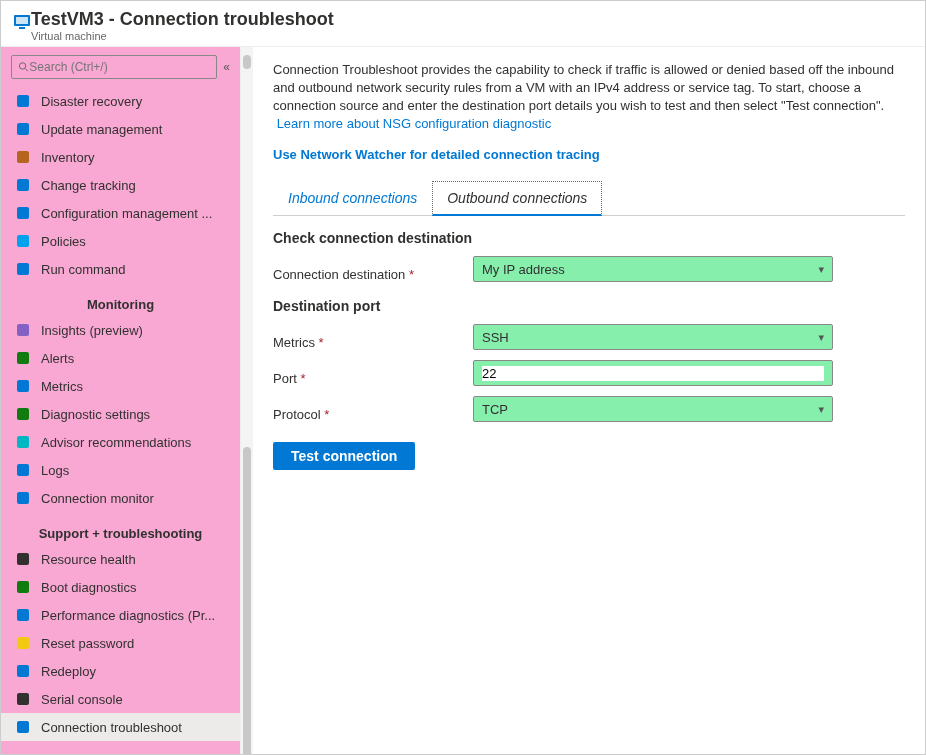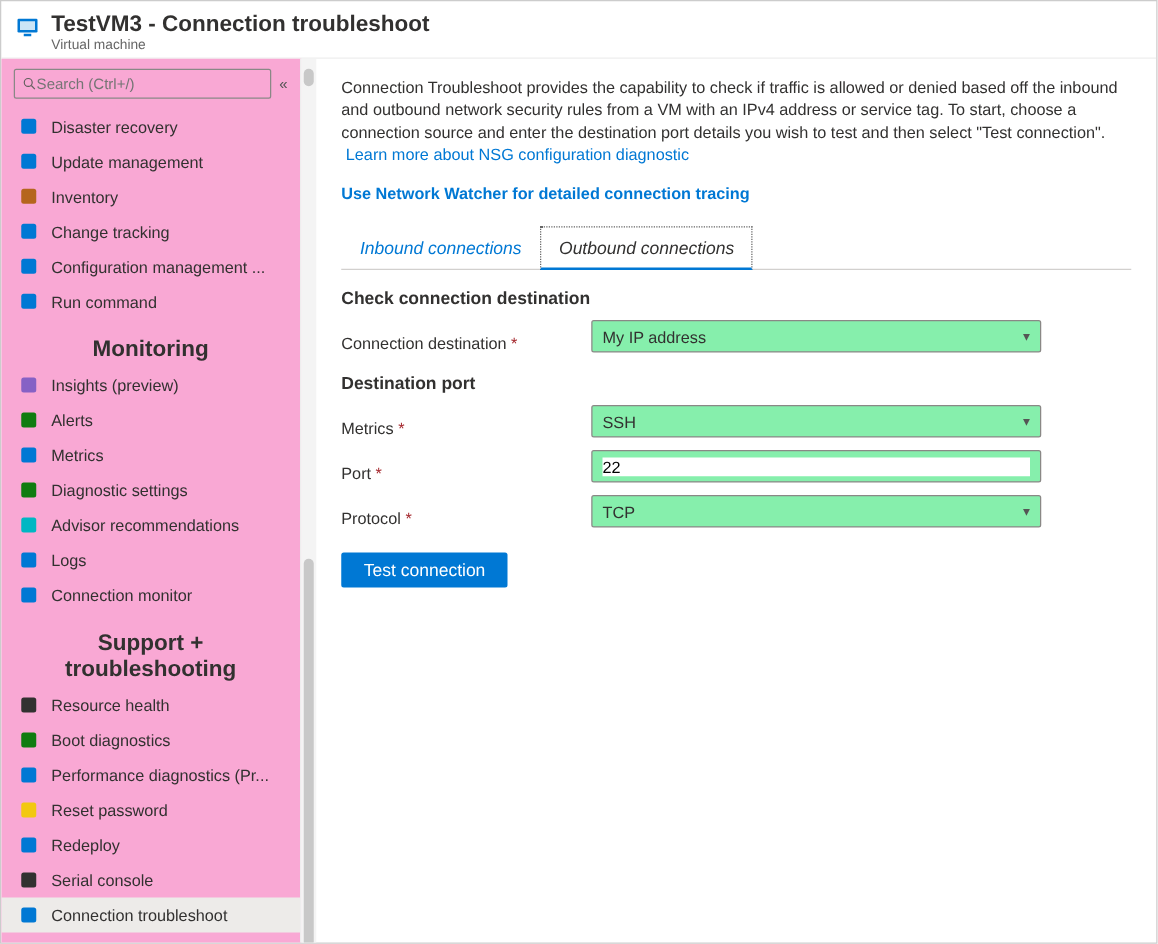--- a/index.html
+++ b/index.html
@@ -1,49 +1,49 @@
 <!DOCTYPE html>
 <html><head>
 <meta charset="utf-8">
 <style>
 * { box-sizing: border-box; margin: 0; padding: 0; }
 body { font-family: "Segoe UI", Arial, sans-serif; font-size: 13px; color: #323130; background: #fff; width: 926px; height: 755px; overflow: hidden; border: 1px solid #ccc; }
-.header { padding: 8px 12px 4px 12px; display: flex; align-items: flex-start; gap: 10px; border-bottom: 1px solid #eee; }
+.header { padding: 8px 12px 4px 12px; display: flex; align-items: flex-start; border-bottom: 1px solid #eee; }
 .header-icon { width: 18px; height: 18px; margin-top: 4px; }
 .header-text h1 { font-size: 18px; font-weight: 600; }
 .header-text .sub { font-size: 11px; color: #666; }
 .body { display: flex; height: calc(100% - 44px); }
 .sidebar { width: 240px; border-right: 1px solid #eee; display: flex; flex-direction: column; background: #f9a8d4; }
 .search-row { display: flex; align-items: center; padding: 8px 10px; gap: 6px; }
 .search-box { flex: 1; display: flex; align-items: center; border: 1px solid #8a8886; border-radius: 2px; padding: 2px 6px; height: 24px; color: #605e5c;}
 .search-box input { border: none; outline: none; font-size: 12px; color: #333; width: 100%; background: transparent; }
 .collapse-chevron { color: #555; font-size: 12px; cursor: pointer; }
 .nav { flex: 1; overflow-y: auto; padding-bottom: 8px; text-align: center; }
 .nav-item { display: flex; align-items: center; gap: 10px; padding: 6px 14px; font-size: 13px; color: #323130; cursor: pointer; white-space: nowrap; overflow: hidden; text-overflow: ellipsis;}
 .nav-item.selected { background: #edebe9; }
-.nav-section { padding: 14px 14px 4px 14px; font-size: 18px; font-weight: 600; color: #323130; }
+.nav-section { padding: 14px 14px 4px 14px; font-size: 13px; font-weight: 600; color: #323130; }
 .nav-icon { width: 16px; height: 16px; flex-shrink: 0; display: inline-flex; align-items: center; justify-content: center;}
 .scrolltrack { width:12px; background:#f4f4f4; position: relative; }
 .scrollthumb { position:absolute; left:2px; width:8px; background:#c8c8c8; border-radius:4px; }
 .sidebar-wrap { display:flex; }
 .main { flex: 1; padding: 14px 20px; overflow-y: auto; }
 .desc { font-size: 13px; line-height: 18px; }
 .link { color: #0078d4; cursor: pointer; }
 .watcher-link { margin: 14px 0 18px 0; display: inline-block; font-weight: bold; }
 .tabs { border-bottom: 1px solid #d2d0ce; display: flex; gap: 0; margin-bottom: 14px;}
 .tab { padding: 8px 14px 8px 14px; font-size: 14px; cursor: pointer; color: #0078d4; border:1px solid transparent; position: relative; top:1px;font-style:italic;}
 .tab.active { color: #323130; border: 1px dotted #666; border-bottom: 2px solid #0078d4; background:#fff;}
 .section-title { font-weight: 700; font-size: 14px; margin: 6px 0 10px 0; }
 .form-row { display: flex; align-items: flex-end; margin-bottom: 10px; }
 .form-label { width: 200px; font-size: 13px; }
 .req { color: #a4262c; }
 .select, .textinput { width: 360px; height: 26px; border: 1px solid #8a8886; border-radius: 2px; padding: 0 8px; font-size: 13px; background: #86efac; display:flex; align-items:center; justify-content:space-between;}
 .select .chev { font-size:11px; color:#555;}
 .textinput input { border:none; outline:none; width:100%; font-size:13px; }
-.btn-primary { background: #0078d4; color: #fff; border: none; padding: 6px 18px; font-size: 14px; font-weight: 400; border-radius: 2px; cursor: pointer; margin-top: 10px;}
+.btn-primary { background: #0078d4; color: #fff; border: none; padding: 6px 18px; font-size: 14px; font-weight: 700; border-radius: 2px; cursor: pointer; margin-top: 10px;}
 .nav::-webkit-scrollbar{width:0;}
 </style>
 </head>
 <body>
 
 <div class="header">
   <span class="header-icon">
     <svg viewBox="0 0 18 18" width="18" height="18">
         <rect x="1" y="2" width="16" height="11" rx="1" fill="#0078d4"></rect>
         <rect x="3" y="4" width="12" height="7" fill="#cce5f6"></rect>
@@ -106,20 +106,28 @@
             <span class="nav-icon">
               <svg width="14" height="14" viewBox="0 0 14 14">
                 <rect x="1" y="1" width="12" height="12" rx="2" fill="#0078d4"></rect>
               </svg>
             </span>
             <span>Configuration management ...</span>
           </div>
           <div class="nav-item">
             <span class="nav-icon">
               <svg width="14" height="14" viewBox="0 0 14 14">
+                <rect x="1" y="1" width="12" height="12" rx="2" fill="#00a2ed"></rect>
+              </svg>
+            </span>
+            <span>Policies</span>
+          </div>
+          <div class="nav-item">
+            <span class="nav-icon">
+              <svg width="14" height="14" viewBox="0 0 14 14">
                 <rect x="1" y="1" width="12" height="12" rx="2" fill="#0078d4"></rect>
               </svg>
             </span>
             <span>Run command</span>
           </div>
           <div class="nav-section">Monitoring</div>
           <div class="nav-item">
             <span class="nav-icon">
               <svg width="14" height="14" viewBox="0 0 14 14">
                 <rect x="1" y="1" width="12" height="12" rx="2" fill="#8661c5"></rect>

